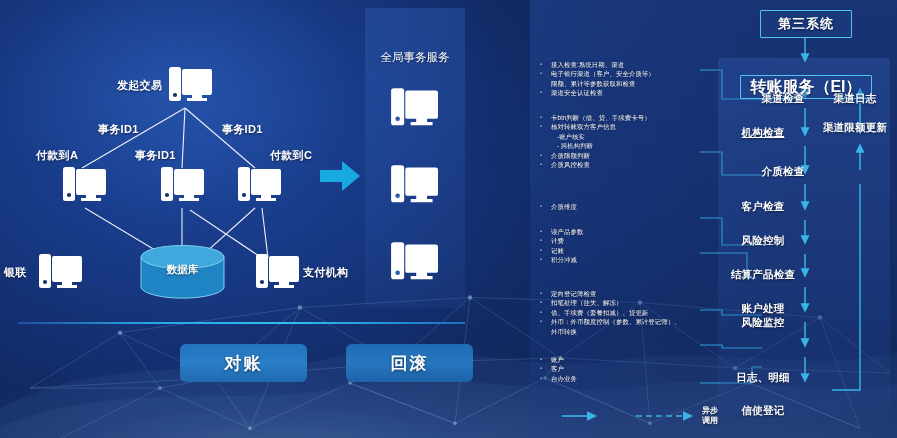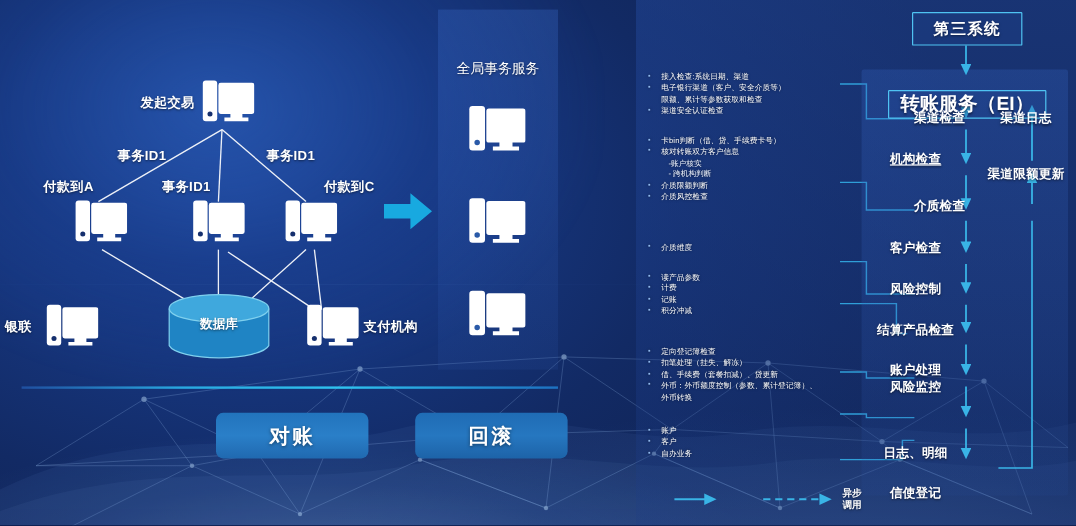--- a/index.html
+++ b/index.html
@@ -439,21 +439,21 @@
       <div class="node" style="left: 763px; top: 126px; transform: translateX(-50%); text-decoration: underline;">机构检查</div>
       <div class="node" style="left: 763px; top: 165px; transform: translateX(-50%); margin-left: 20px;">介质检查</div>
       <div class="node" style="left: 763px; top: 200px; transform: translateX(-50%);">客户检查</div>
       <div class="node" style="left: 763px; top: 234px; transform: translateX(-50%);">风险控制</div>
       <div class="node" style="left: 763px; top: 268px; transform: translateX(-50%);">结算产品检查</div>
       <div class="node" style="left: 763px; top: 302px; transform: translateX(-50%);">账户处理</div>
       <div class="node" style="left: 763px; top: 316px; transform: translateX(-50%);">风险监控</div>
       <div class="node" style="left: 763px; top: 371px; transform: translateX(-50%);">日志、明细</div>
       <div class="node" style="left: 763px; top: 404px; transform: translateX(-50%);">信使登记</div>
       <div class="node" style="left: 855px; top: 92px; transform: translateX(-50%);">渠道日志</div>
-      <div class="node" style="left: 855px; top: 138px; transform: translateX(-50%);">渠道限额更新</div>
+      <div class="node" style="left: 855px; top: 121px; transform: translateX(-50%);">渠道限额更新</div>
     </div>
 
   <div class="legend">
     <svg width="180" height="40" viewBox="0 0 180 40">
       <defs>
         <marker id="ah2" markerWidth="7" markerHeight="7" refX="3.2" refY="3" orient="auto">
           <path d="M0,0 L6.4,3 L0,6 Z" fill="#39b4e6"></path>
         </marker>
       </defs>
       <path d="M2,18 L32,18" stroke="#39b4e6" stroke-width="1.6" fill="none" marker-end="url(#ah2)"></path>

